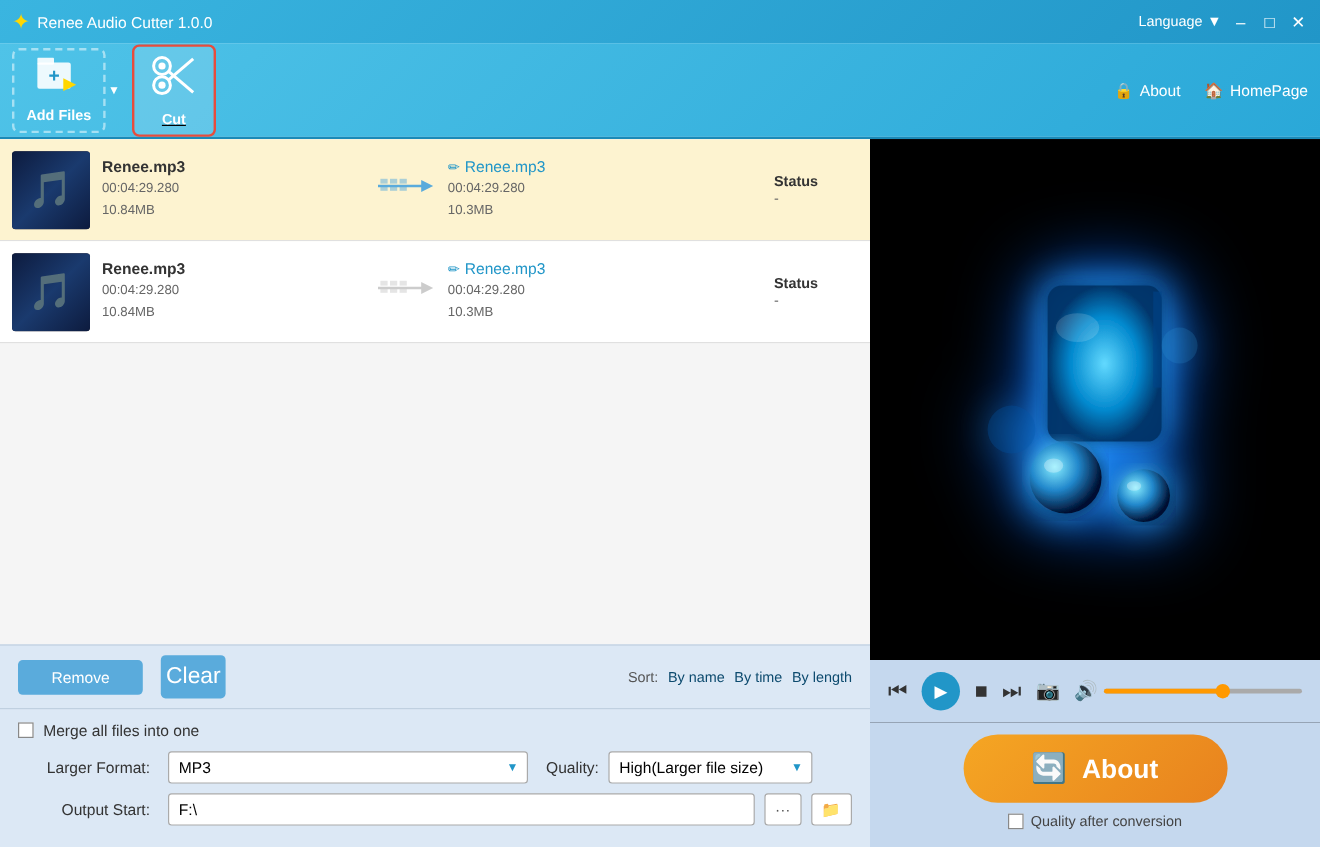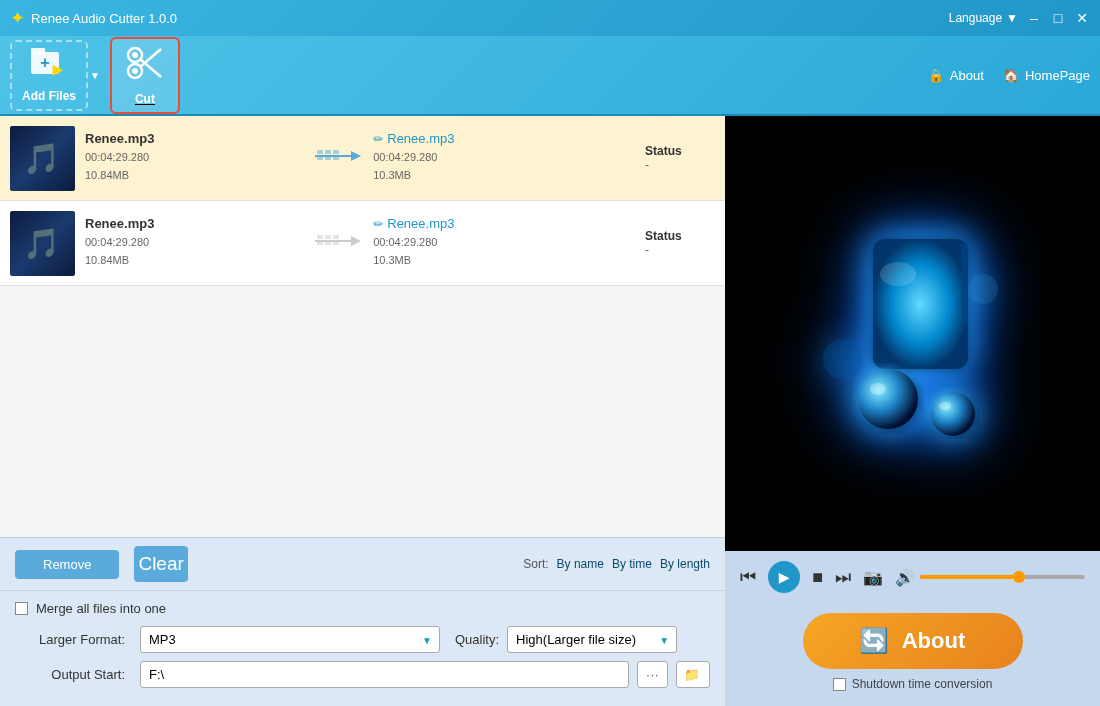--- a/index.html
+++ b/index.html
@@ -588,19 +588,19 @@
       </div>
     </div>
 
     <div class="start-section">
       <button class="start-btn">
         <span class="start-icon">🔄</span>
         <span>About</span>
       </button>
       <div class="shutdown-row">
         <div class="shutdown-checkbox"></div>
-        <span class="shutdown-label">Shutdown time conversion</span>
+        <span class="shutdown-label">Quality after conversion</span>
       </div>
     </div>
 
   </div>
 
 </div>
 
 </body></html>

